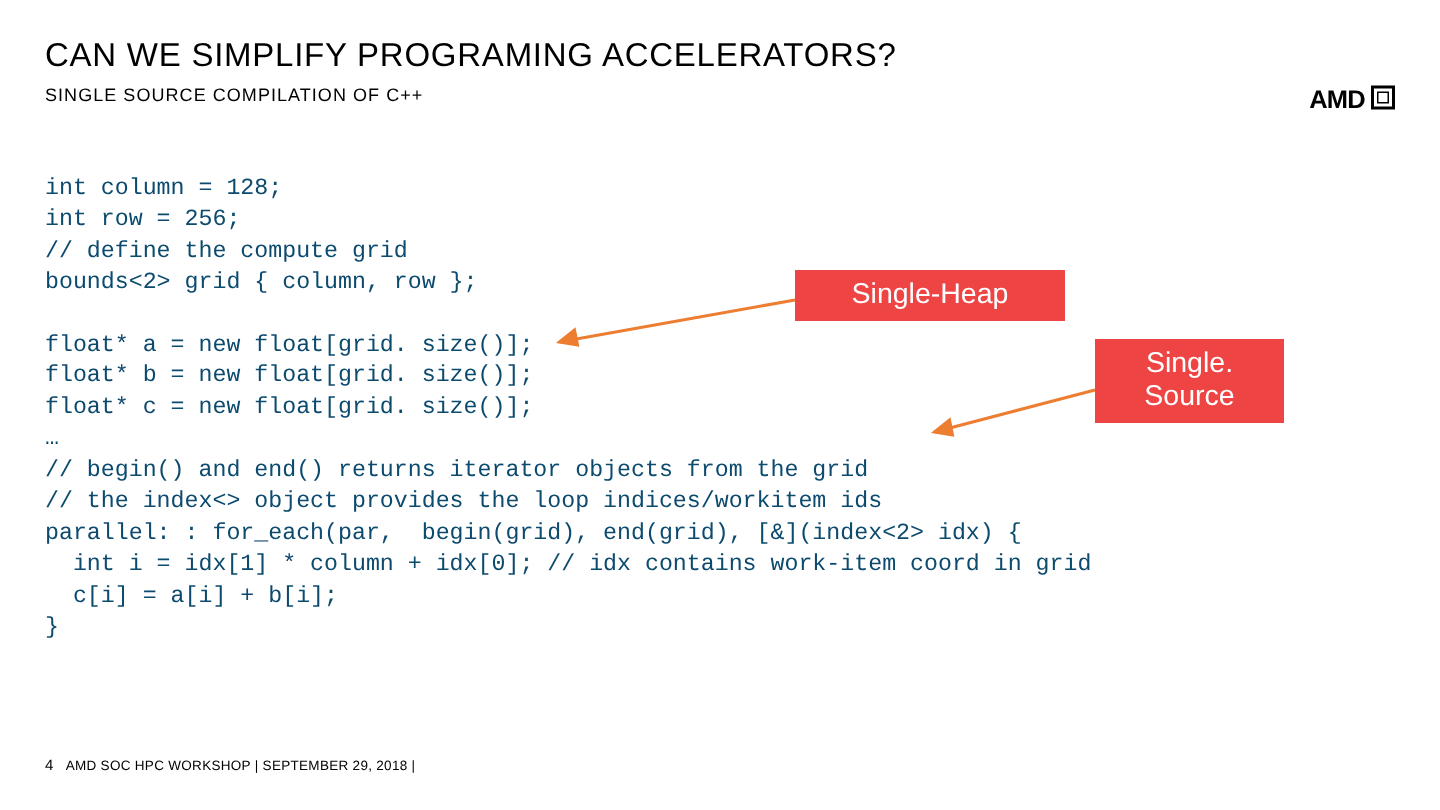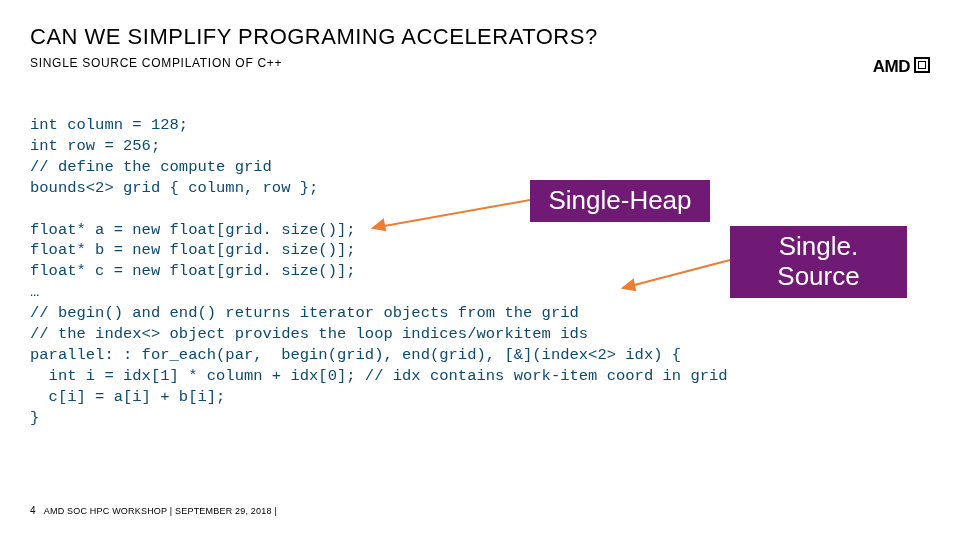--- a/index.html
+++ b/index.html
@@ -57,36 +57,36 @@
     position: relative;
   }
   .logo-mark::before {
     content: "";
     position: absolute;
     top: 2px; left: 2px; right: 2px; bottom: 2px;
     border: 1.5px solid #000;
   }
   .callout {
     position: absolute;
-    background: #701a75;
+    background: #ef4444;
     color: #fff;
-    font-size: 26px;
+    font-size: 19px;
     padding: 6px 14px;
     line-height: 1.15;
   }
   .callout.heap {
     top: 180px;
     left: 530px;
     width: 180px;
     text-align: center;
   }
   .callout.source {
     top: 226px;
     left: 730px;
-    width: 177px;
+    width: 126px;
     text-align: center;
   }
   .arrow {
     position: absolute;
     stroke: #ed7d31;
     stroke-width: 2;
     fill: #ed7d31;
   }
   .footer {
     position: absolute;

